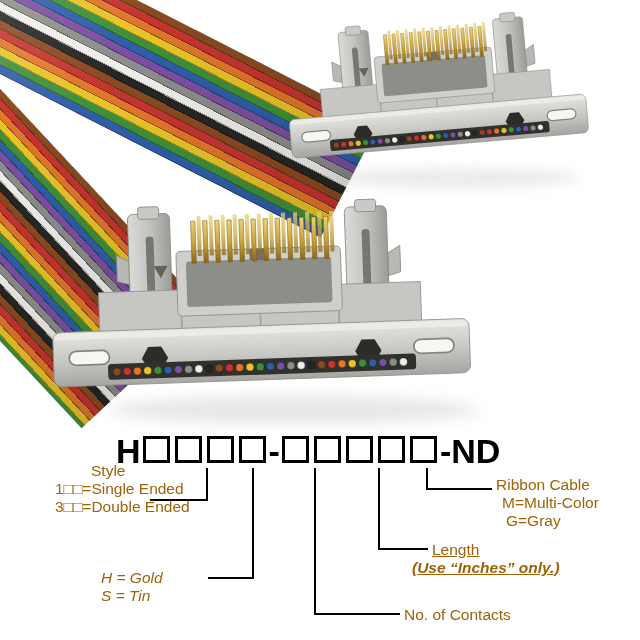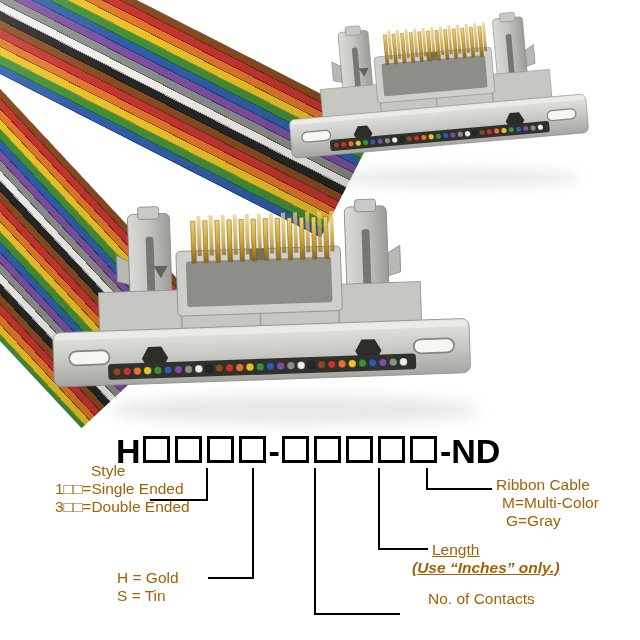--- a/index.html
+++ b/index.html
@@ -26,25 +26,25 @@
           box-sizing:border-box;background:#fff;}
 
   
   .callout{position:absolute;font-size:15.5px;line-height:18px;white-space:nowrap;color:#a16207;}
   .style-block{left:55px;top:462px;}
   .style-block .title{margin-left:36px;}
   .ribbon-block{left:496px;top:476px;}
   .ribbon-block .opt1{margin-left:6px;text-align:right;}
   .ribbon-block .opt2{margin-left:10px;}
   .contact-block{left:95px;top:569px;}
-  .contact-block .opt{margin-left:22px;}
+  .contact-block .opt{margin-left:6px;font-style:italic;}
   .length-block{left:412px;top:541px;text-decoration:underline;}
   .length-block .title{margin-left:20px;}
   .length-block .note{font-weight:bold;font-style:italic;}
-  .contacts-label{left:404px;top:590px;margin-left:24px;}
+  .contacts-label{left:404px;top:606px;}
 
   .lines{position:absolute;left:0;top:0;width:640px;height:640px;pointer-events:none;}
   .lines polyline{fill:none;stroke:#000;stroke-width:2;}
 </style>
 </head>
 <body>
 
 <div class="page">
 
   <svg width="0" height="0" style="position:absolute" aria-hidden="true">

